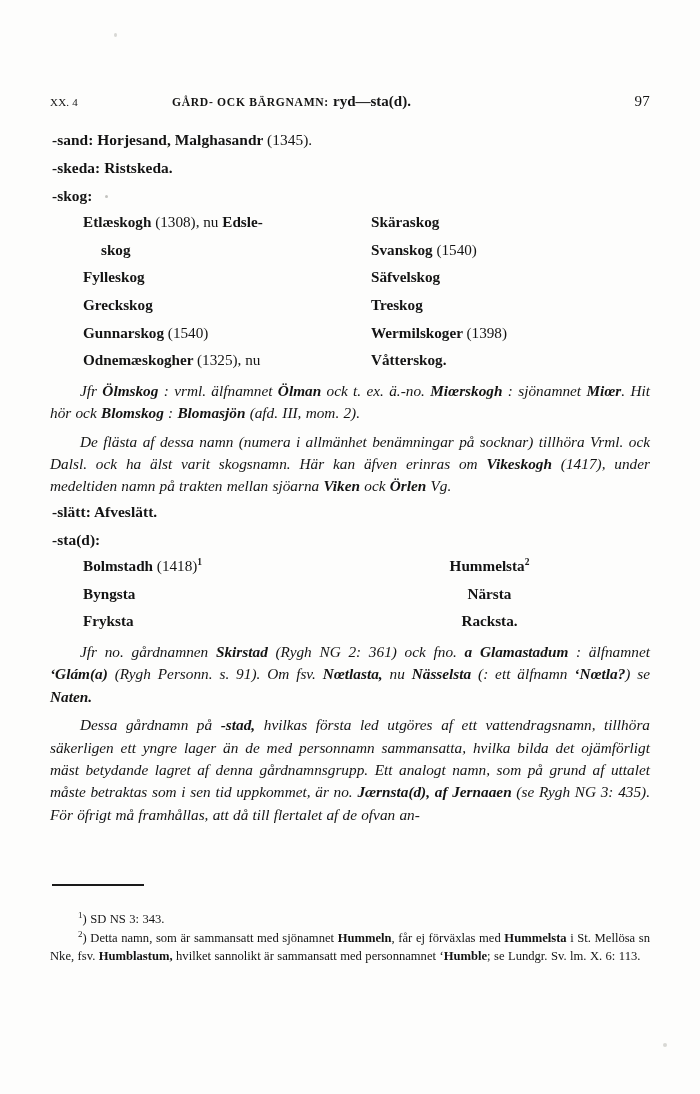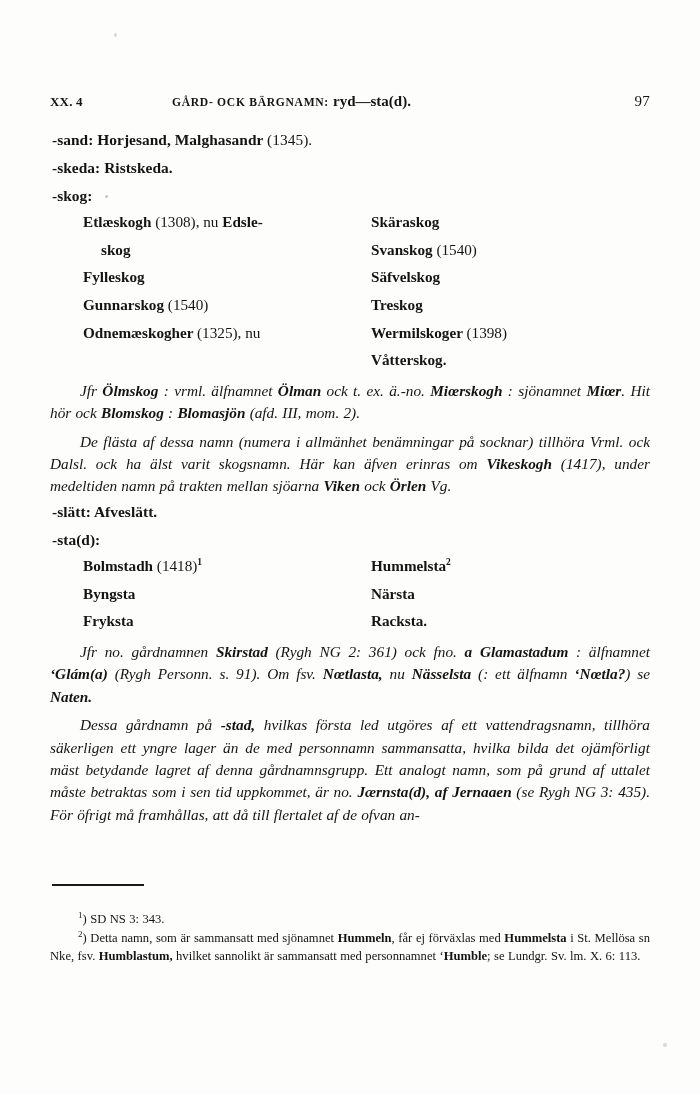--- a/index.html
+++ b/index.html
@@ -38,22 +38,22 @@
   
   .runhead {
     display: flex;
     align-items: baseline;
     font-size: 15.5px;
     letter-spacing: .2px;
     margin-bottom: 21px;
     height: 19px;
   }
   .runhead .vol {
-    font-weight: 700;
-    font-size: 13px;
+    font-weight: 400;
+    font-size: 11px;
     width: 122px;
     flex: none;
   }
   .runhead .center {
     flex: 1;
     text-align: left;
     white-space: nowrap;
   }
   .runhead .smallcaps {
     font-size: 11.6px;
@@ -114,21 +114,21 @@
     margin-top: 12.4px;
     font-weight: 700;
   }
   .nameitem sup {
     font-size: 9.5px;
     font-weight: 700;
     vertical-align: super;
     line-height: 0;
   }
   .namelist.second .nameitem { padding-left: 33px; }
-  .namelist.second .col.right { margin-left: 18px; }
+  .namelist.second .col.right { margin-left: 18px; text-align: center; }
 
   
   p.body {
     font-size: 15.3px;
     line-height: 22.4px;
     margin: 0 0 0 0;
     text-align: justify;
     text-indent: 30px;
     word-spacing: .4px;
     hyphens: none;
@@ -209,20 +209,23 @@
           <span class="yr">(1308),</span>
           <span class="lc">nu</span>
           <span>Edsle-</span>
           <span class="cont">skog</span>
         </div>
 
         <div class="nameitem">
           <span>Fylleskog</span>
         </div>
 
+        <div class="nameitem">
+          <span>Greckskog</span>
+        </div>
 
         <div class="nameitem">
           <span>Gunnarskog</span>
           <span class="yr">(1540)</span>
         </div>
 
 
         <div class="nameitem">
           <span>Odnemæskogher</span>
           <span class="yr">(1325),</span>

